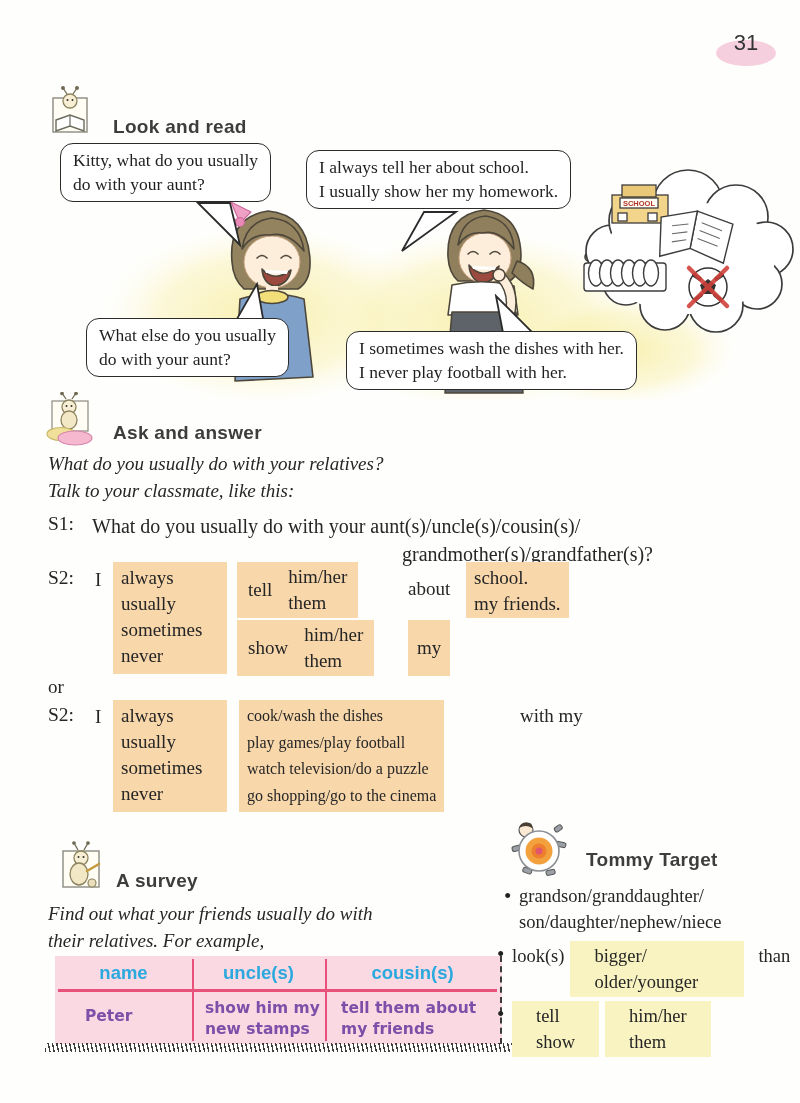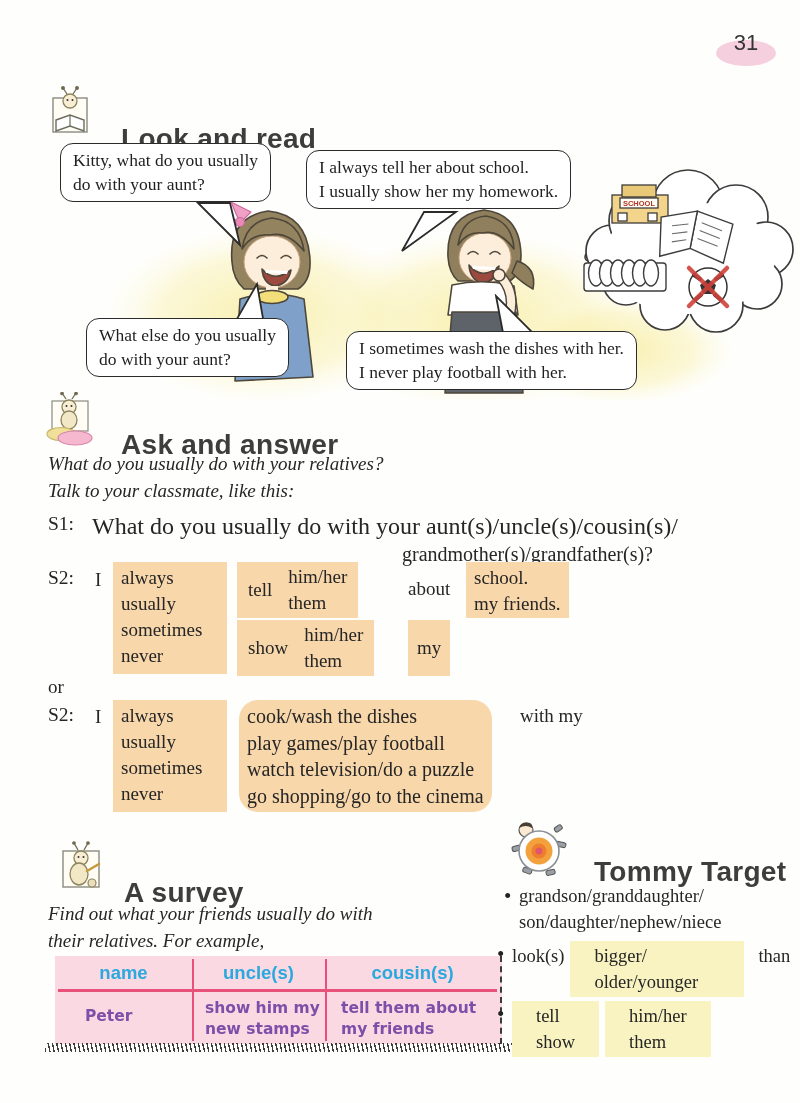--- a/index.html
+++ b/index.html
@@ -8,21 +8,21 @@
   .preline{white-space:pre-line;}
 
   
   .pageno-ellipse{position:absolute;left:716px;top:40px;width:60px;height:26px;
       background:#f6cfde;border-radius:50%;}
   .pageno{position:absolute;left:716px;top:30px;width:60px;text-align:center;
       font-family:"Liberation Sans",sans-serif;font-size:22px;color:#333;}
 
   
   .title{position:absolute;font-family:"Liberation Sans",sans-serif;font-weight:bold;
-      font-size:28px;color:#3d3d3d;letter-spacing:.3px;margin-left:8px;}
+      font-size:19px;color:#3d3d3d;letter-spacing:.3px;}
   .t-read{left:113px;top:100px;}
   .t-ask{left:113px;top:406px;}
   .t-survey{left:116px;top:854px;}
   .t-tommy{left:586px;top:833px;}
 
   .sec-icon{position:absolute;}
   .i-read{left:46px;top:86px;}
   .i-ask{left:44px;top:392px;}
   .i-survey{left:56px;top:840px;}
   .i-tommy{left:510px;top:820px;}
@@ -39,40 +39,40 @@
   .t1{left:196px;top:201px;}
   .t2{left:400px;top:210px;}
   .t3{left:232px;top:282px;}
   .t4{left:494px;top:294px;}
 
   
   .prompt{position:absolute;left:48px;top:450px;font-style:italic;font-size:19px;line-height:27px;}
   .plain{position:absolute;font-size:19px;line-height:26px;}
   .slabel{position:absolute;font-size:19.5px;}
   .s1lab{left:48px;top:513px;}
-  .s1l1{left:92px;top:513px;font-size:24px;}
+  .s1l1{left:92px;top:513px;font-size:20px;}
   .s1l2{left:402px;top:541px;font-size:20px;}
   .s2alab{left:48px;top:567px;}
   .p2a{left:95px;top:567px;}
   .s2blab{left:48px;top:704px;}
   .p2b{left:95px;top:704px;}
   .orword{left:48px;top:674px;}
 
   .pbox{position:absolute;background:var(--peach);font-size:19px;line-height:26px;padding:3px 8px;}
   .adv{width:98px;height:106px;}
   .adv-a{left:113px;top:562px;}
   .adv-b{left:113px;top:700px;}
   .vbox{display:flex;align-items:center;gap:16px;height:50px;padding:3px 11px;}
   .tellbox{left:237px;top:562px;}
   .showbox{left:237px;top:620px;}
   .aboutword{left:408px;top:576px;}
   .c1{left:466px;top:562px;height:50px;}
   .mybox{left:408px;top:620px;height:50px;display:flex;align-items:center;padding:3px 9px;}
   .c2{left:458px;top:620px;height:50px;}
-  .acts{left:239px;top:700px;height:106px;font-size:20px;line-height:26.5px;border-radius:19px;}
+  .acts{left:239px;top:700px;height:106px;font-size:16px;line-height:26.5px;}
   .withmy{left:520px;top:703px;}
   .rels{left:598px;top:698px;height:126px;line-height:25.5px;}
 
   
   .sprompt{position:absolute;left:48px;top:900px;font-style:italic;font-size:19px;line-height:27px;}
   .stable{position:absolute;left:55px;top:956px;width:445px;height:88px;
       background:var(--tablePink);border-right:2.5px dashed #3a3a3a;}
   .vline{position:absolute;top:3px;bottom:3px;width:2px;background:var(--tableLine);}
   .v1{left:137px;} .v2{left:270px;}
   .hline{position:absolute;left:3px;right:3px;top:33px;height:2.5px;background:var(--tableLine);}

